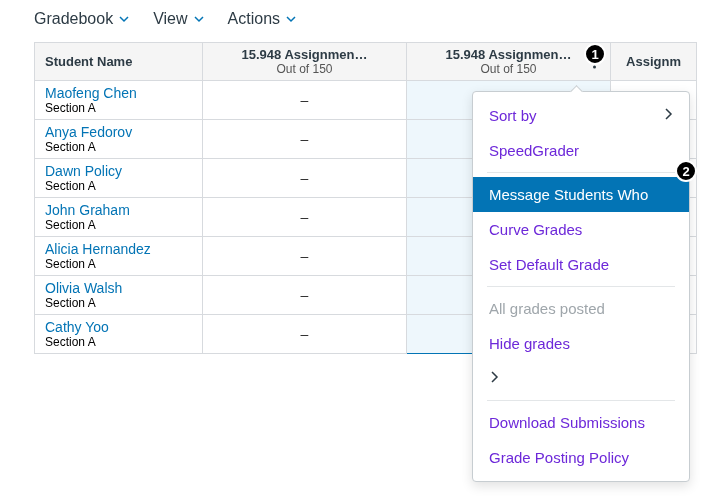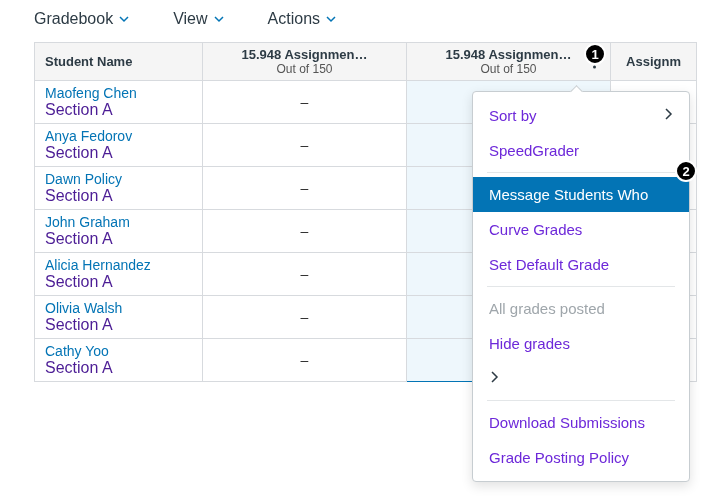--- a/index.html
+++ b/index.html
@@ -1,34 +1,34 @@
 <!DOCTYPE html>
 <html><head>
 <meta charset="utf-8">
 <style>
   * { box-sizing: border-box; }
   html, body { margin:0; padding:0; font-family: -apple-system, BlinkMacSystemFont, "Segoe UI", Helvetica, Arial, sans-serif; font-size:14px; color:#2d3b45; background:#fff; }
   .page { width:701px; height:500px; position:relative; overflow:hidden; }
-  .toolbar { display:flex; gap:44px; padding:10px 20px 14px 34px; }
+  .toolbar { display:flex; gap:24px; padding:10px 20px 14px 34px; }
   .tb-item { display:flex; align-items:center; gap:6px; font-size:16px; color:#2d3b45; cursor:pointer; }
   .tb-caret svg { width:10px; height:10px; }
   .grid-wrap { padding:0 18px;margin-left:16px; }
   table.grid { border-collapse:collapse; width:100%; table-layout:fixed; }
   table.grid th, table.grid td { border:1px solid #d7dade; padding:4px 10px; height:38px; }
   table.grid th { background:#f5f5f5; font-weight:600; font-size:13px; color:#2d3b45; vertical-align:middle; }
   th.col-name { width:168px; text-align:left; padding-left:12px; font-size:14px; }
   th.col-assign { width:204px; text-align:center; }
   th.col-assign2 { width:204px; text-align:center; position:relative; }
   th.col-last { width:86px; text-align:center; }
   .col-head-label { white-space:nowrap; overflow:hidden; text-overflow:ellipsis; }
   .col-sub { font-weight:400; font-size:12px; color:#555; }
   td { font-size:14px; }
   td.name-cell { padding:3px 10px 3px 12px; }
   .stu-name { color:#0374b5; }
-  .stu-section { font-size:16px; color:#4c1d95; }
+  .stu-section { font-size:12px; color:#000000; }
   td.grade-cell { text-align:center; color:#333; }
   td.sel { background:#eef7fc; }
   th.sel-head { border-left:1px solid #0374b5; border-right:1px solid #0374b5; border-top:1px solid #0374b5; }
   td.sel-col { border-left:1px solid #0374b5; border-right:1px solid #0374b5; }
   tr.last-row td.sel-col { border-bottom:1px solid #0374b5; }
   .kebab { position:absolute; right:10px; top:50%; transform:translateY(-50%); display:flex; flex-direction:column; gap:2px; padding:4px; cursor:pointer; }
   .kebab span { width:3px; height:3px; background:#2d3b45; border-radius:50%; }
   .callout { position:absolute; width:9px; height:9px; background:#fff; border-left:1px solid #c7cdd1; border-top:1px solid #c7cdd1; transform:rotate(45deg); top:87px; left:572px; z-index:40; }
   .menu { position:absolute; top:91px; left:472px; width:218px; background:#fff; border:1px solid #c7cdd1; border-radius:4px; box-shadow:0 4px 12px rgba(0,0,0,0.12); z-index:30; padding:6px 0; }
   .menu-item { display:flex; align-items:center; justify-content:space-between; padding:9px 16px; font-size:15px; color:#6d28d9; cursor:pointer; }

